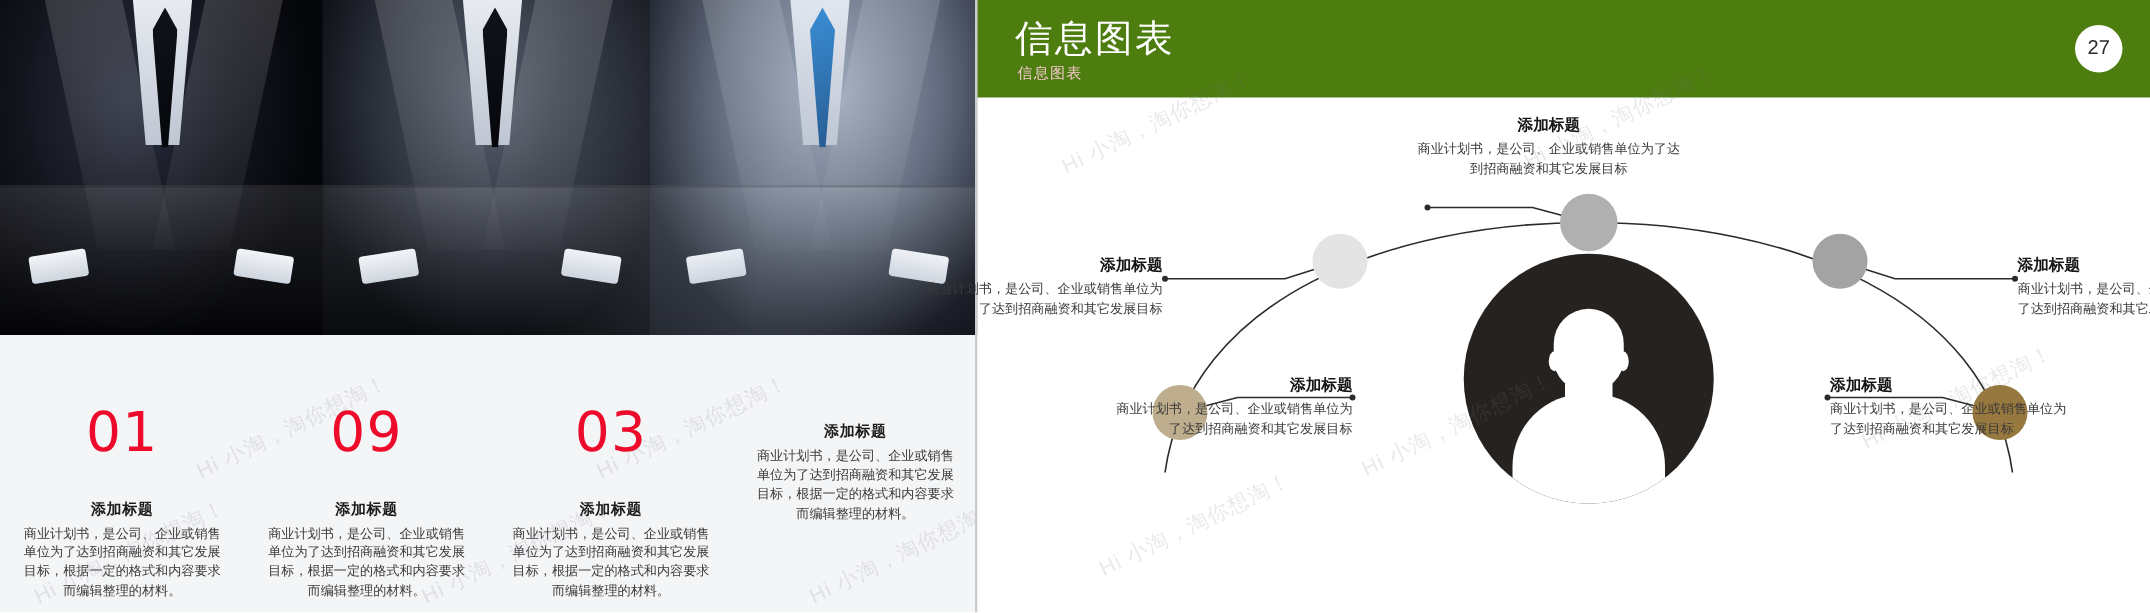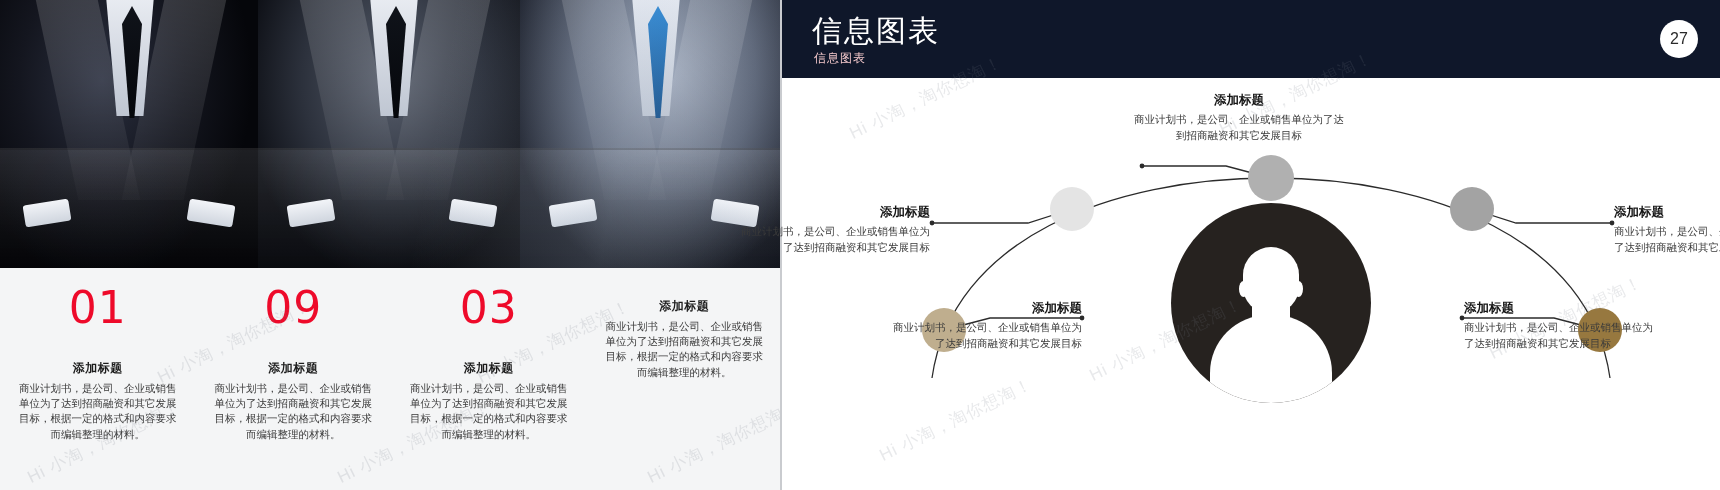--- a/index.html
+++ b/index.html
@@ -60,21 +60,21 @@
   #photo-sheen {
     position:absolute; inset:0;
     background: linear-gradient(100deg, rgba(255,255,255,0) 55%, rgba(190,205,225,.18) 78%, rgba(255,255,255,0) 100%);
     pointer-events:none;
   }
 
   #cards {
     position: absolute; left: 0; top: 268px; width: 782px; height: 222px;
     display: flex;
   }
-  .card { flex: 1 1 0; position: relative; padding: 0 6px; }
+  .card { flex: 1 1 0; position: relative; padding: 16px 6px; margin-top: 23px; }
   .card-num {
     text-align: center; color: #ee0a2a; font-size: 44px; font-weight: 400;
     letter-spacing: 1px; line-height: 1; margin-top: 18px;
     font-family: "DejaVu Sans", sans-serif;
   }
   .card-title {
     text-align: center; font-size: 12px; font-weight: bold; color: #1c1c1c;
     margin-top: 30px; letter-spacing: .5px;
   }
   .card-body {
@@ -86,21 +86,21 @@
     background: #c9cbcf;
   }
 
   
   #right-slide {
     position: absolute; left: 782px; top: 0; width: 938px; height: 490px;
     background: #ffffff;
   }
   #header-bar {
     position: absolute; left: 0; top: 0; width: 938px; height: 78px;
-    background: #0f172a;
+    background: #4d7c0f;
   }
   #header-title {
     position: absolute; left: 30px; top: 11px;
     color: #fff; font-size: 30px; font-weight: 400; letter-spacing: 2px;
   }
   #header-sub {
     position: absolute; left: 32px; top: 50px;
     color: #f4c9cc; font-size: 12px; letter-spacing: 1px;
   }
   #page-badge {

